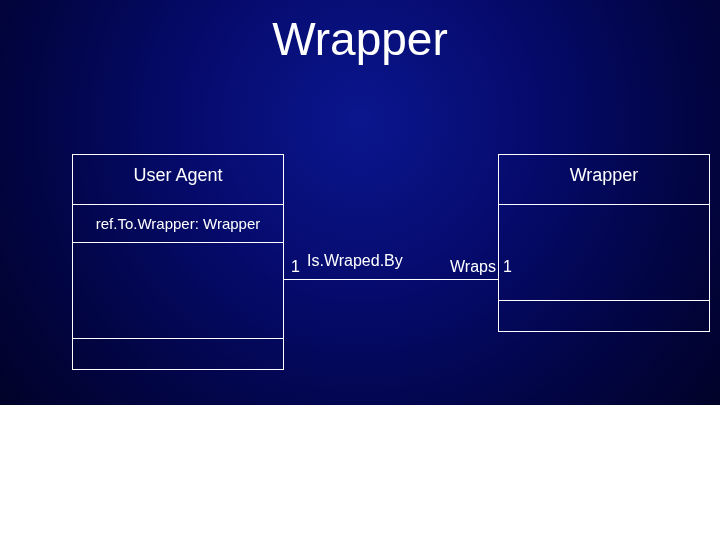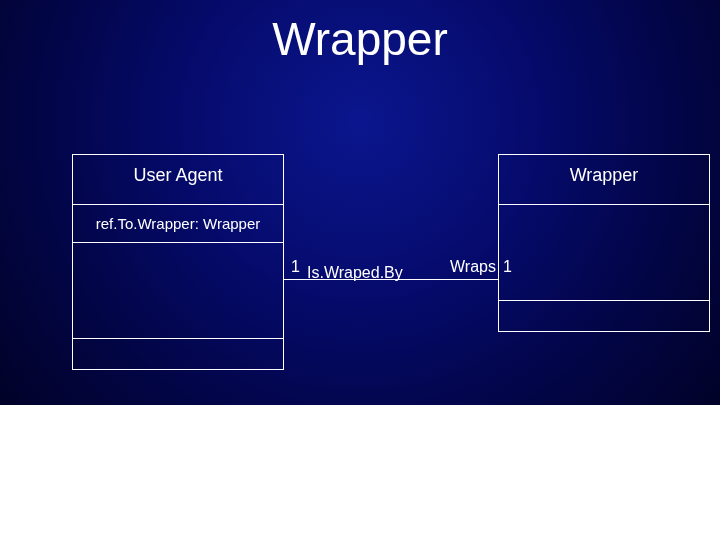--- a/index.html
+++ b/index.html
@@ -69,21 +69,21 @@
     width: 215px;
     height: 0;
     border-top: 1px solid #ffffff;
   }
   .lbl {
     position: absolute;
     color: #ffffff;
     font-size: 16px;
   }
   .lbl-leftmult { top: 258px; left: 291px; }
-  .lbl-leftrole { top: 264px; left: 307px; }
+  .lbl-leftrole { top: 252px; left: 307px; }
   .lbl-rightrole { top: 258px; left: 450px; }
   .lbl-rightmult { top: 258px; left: 503px; }
 </style>
 </head>
 <body>
 
 <div class="stage">
 
   <div class="title">Wrapper</div>
 

